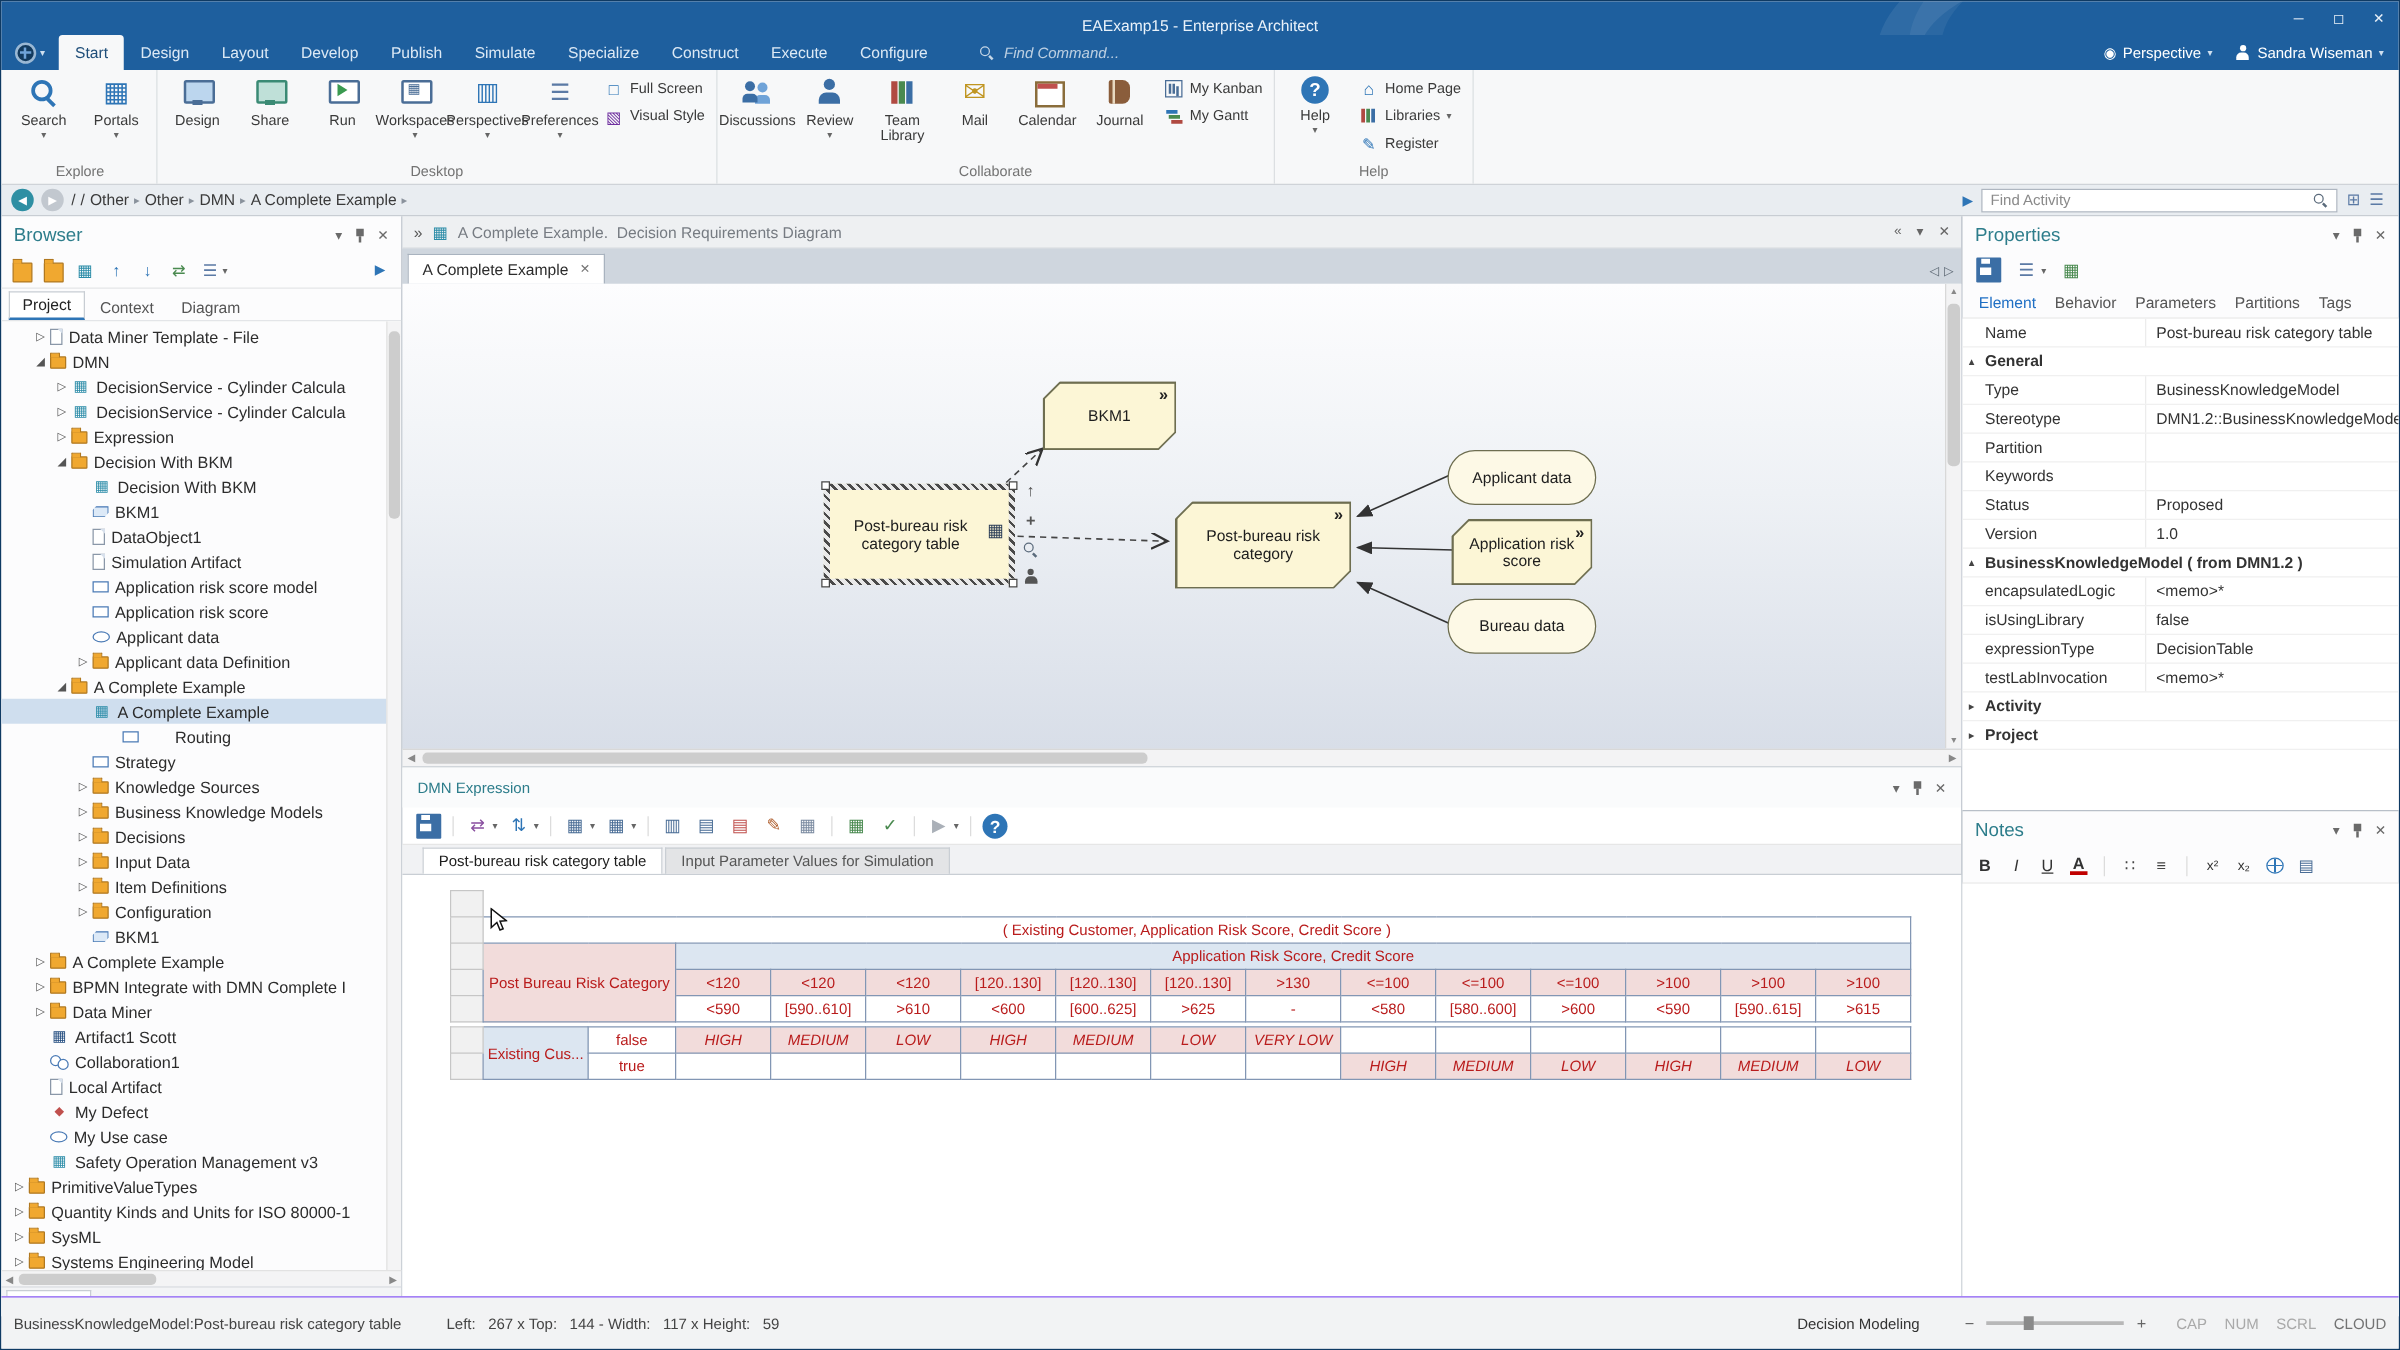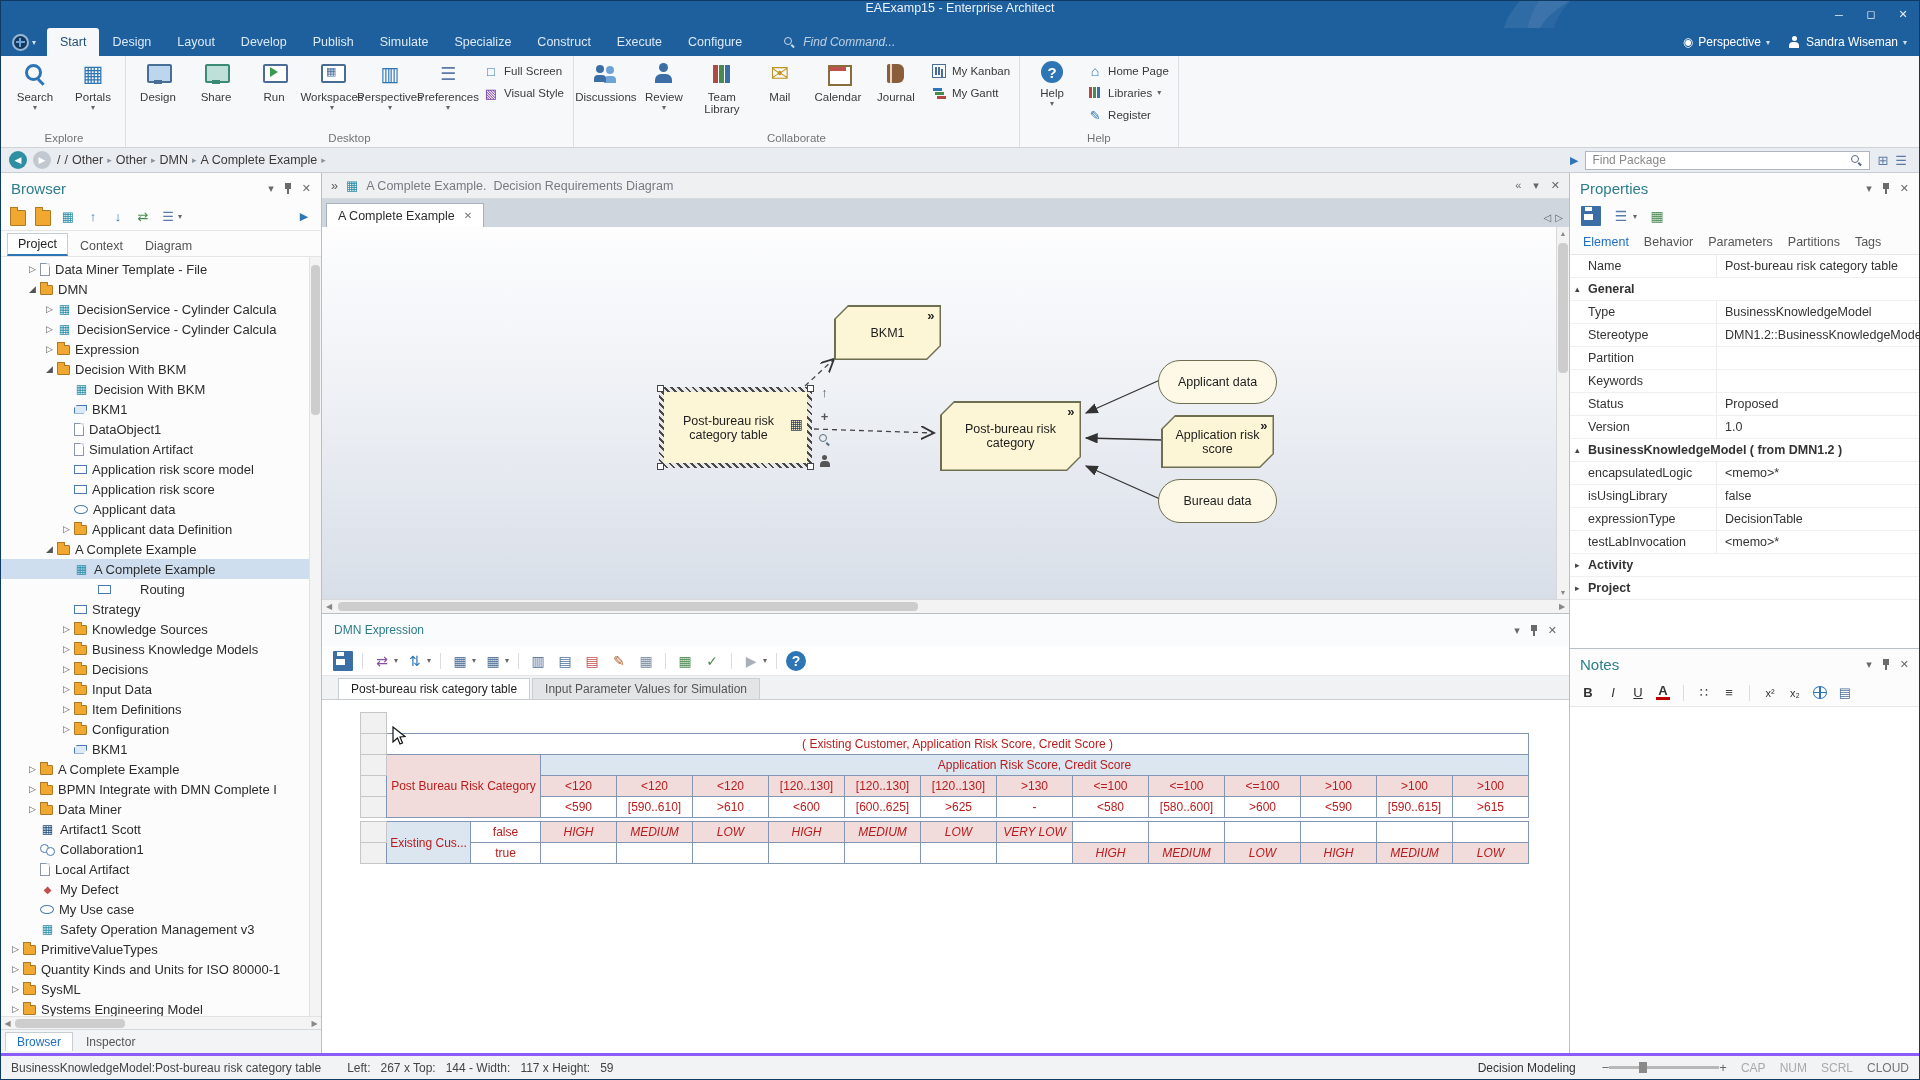--- a/index.html
+++ b/index.html
@@ -1,21 +1,21 @@
 <!DOCTYPE html>
 <html><head>
 <meta charset="utf-8">
 <style>
   *{box-sizing:border-box;margin:0;padding:0;}
   html,body{width:1920px;height:1080px;overflow:hidden;}
   body{font-family:"Liberation Sans","DejaVu Sans",sans-serif;font-size:13px;color:#333;background:#ccd4dd;}
   .app{position:relative;width:1920px;height:1080px;border:1px solid #0f3a63;background:#ccd4dd;overflow:hidden;}
 
   
-  .titlebar{position:relative;height:27px;background:#1e5f9e;color:#fff;display:flex;align-items:flex-start;}
+  .titlebar{position:relative;height:27px;background:#1e5f9e;color:#fff;display:flex;align-items:flex-end;}
   .titlebar .title{position:absolute;left:0;right:0;text-align:center;font-size:12.5px;color:#eaf2fa;}
   .winbtns{margin-left:auto;display:flex;z-index:3;}
   .winbtn{width:32px;height:27px;display:flex;align-items:center;justify-content:center;font-size:11px;color:#e8f0f8;}
   .deco{position:absolute;top:0;right:0;width:460px;height:60px;overflow:hidden;pointer-events:none;z-index:1;}
   .deco::before{content:"";position:absolute;right:-70px;top:-70px;width:420px;height:160px;border-radius:50%;border:34px solid rgba(255,255,255,.08);}
   .deco::after{content:"";position:absolute;right:-180px;top:-90px;width:520px;height:200px;border-radius:50%;border:26px solid rgba(255,255,255,.06);}
 
   
   .ribbontabs{height:28px;background:#1e5f9e;display:flex;align-items:stretch;position:relative;z-index:2;}
   .applogo{width:46px;display:flex;align-items:center;justify-content:center;gap:3px;}
@@ -229,21 +229,21 @@
   .prow.section{font-weight:bold;padding-left:5px;}
   .psec-arrow{width:13px;font-size:9px;color:#444;font-weight:normal;}
 
   
   .notes{height:404px;display:flex;flex-direction:column;}
   .notes-toolbar{height:28px;display:flex;align-items:center;gap:11px;padding:0 11px;border-bottom:1px solid #e6e6e6;font-size:13px;color:#333;}
   .nbtn{display:inline-flex;align-items:center;justify-content:center;min-width:14px;}
   .notes-body{flex:1;background:#fff;}
 
   
-  .statusbar{position:absolute;left:0;right:0;bottom:0;height:26px;background:#f2f3f4;border-top:3px solid #8b5cf6;display:flex;align-items:center;font-size:12px;color:#444;padding:0 10px;}
+  .statusbar{position:absolute;left:0;right:0;bottom:0;height:42px;background:#f2f3f4;border-top:1px solid #8b5cf6;display:flex;align-items:center;font-size:12px;color:#444;padding:0 10px;gap:10px;}
   .sb-sel{margin-right:26px;}
   .sb-geo{white-space:pre;}
   .sb-spacer{flex:1;}
   .sb-mode{margin-right:26px;color:#333;}
   .ztrack{position:relative;width:110px;height:3px;background:#b8b8b8;display:inline-block;}
   .zthumb{position:absolute;left:30px;top:-4px;width:8px;height:11px;background:#8a8a8a;}
   .zbtn{color:#666;font-size:13px;}
   .sb-ind{display:flex;gap:14px;margin-left:14px;}
   .sb-ind .dim{color:#a9a9a9;}
   .sb-ind .on{color:#737373;}
@@ -434,21 +434,21 @@
         <span class="bc-item">Other</span>
         <span class="bc-sep">▸</span>
         <span class="bc-item">DMN</span>
         <span class="bc-sep">▸</span>
         <span class="bc-item">A Complete Example</span>
         <span class="bc-sep">▸</span>
       </div>
     <div class="findpkg">
       <span class="bluearrow">▶</span>
       <div class="searchbox">
-        <span class="sptext">Find Package</span>
+        <span class="sptext">Find Activity</span>
         <span class="mag12"></span>
       </div>
       <span class="fpicon">⊞</span>
       <span class="fpicon">☰</span>
     </div>
   </div>
 
   <div class="main">
 
     <div class="browser-panel">

